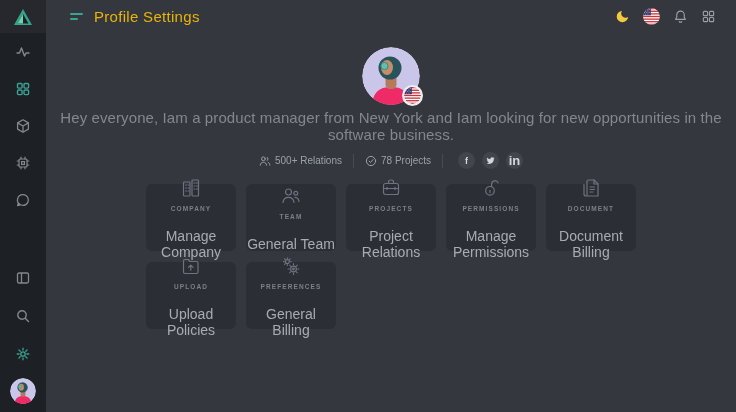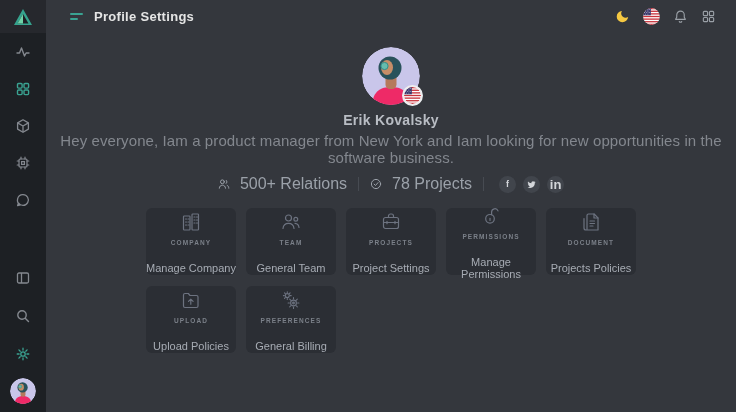--- a/index.html
+++ b/index.html
@@ -27,58 +27,58 @@
   .side-avatar { width:26px; height:26px; border-radius:50%; overflow:hidden; cursor:pointer; margin-top:-6px; }
   
   .topbar {
     position:absolute; left:46px; top:0; right:0; height:33px;
     display:flex; align-items:center; padding:0 20px 0 24px;
   }
   .hamburger { display:flex; flex-direction:column; gap:3px; cursor:pointer; margin-right:11px; }
   .hamburger i { display:block; height:2px; border-radius:1px; background:#3aa392; }
   .hamburger i:nth-child(1){ width:13px; }
   .hamburger i:nth-child(2){ width:8px; }
-  .page-title { font-size:13px; font-weight:bold; color:#e5e5e5; letter-spacing:.3px; }
+  .page-title { font-size:15px; font-weight:normal; color:#eab308; letter-spacing:.3px; }
   .topbar-right { margin-left:auto; display:flex; align-items:center; gap:13px; }
   .topbar-right .tb-icon { width:15px; height:15px; color:#9aa0a7; cursor:pointer; display:flex; }
   .topbar-right .tb-icon svg { width:100%; height:100%; }
   .flag-round { width:17px; height:17px; border-radius:50%; overflow:hidden; cursor:pointer; display:flex; }
   
   .main { position:absolute; left:46px; top:33px; right:0; bottom:0; text-align:center; }
   .avatar-wrap { position:relative; width:58px; height:58px; margin:14px auto 0; }
   .avatar-wrap > svg.person { width:58px; height:58px; border-radius:50%; display:block; }
   .flag-badge {
     position:absolute; right:-3px; bottom:-1px; width:21px; height:21px;
     border-radius:50%; border:2px solid #eceef0; overflow:hidden; background:#fff; display:flex;
   }
   .profile-name { font-size:14px; font-weight:bold; color:#b9bdc4; margin-top:7px; letter-spacing:.3px; }
   .profile-bio { font-size:15px; color:#83878e; margin-top:4px; letter-spacing:.1px; }
   .stats-row { display:flex; align-items:center; justify-content:center; gap:11px; margin-top:9px; }
-  .stat { display:flex; align-items:center; gap:10px; font-size:16px; color:#9ba1a9; }
+  .stat { display:flex; align-items:center; gap:4px; font-size:10px; color:#9ba1a9; }
   .stat svg { width:12px; height:12px; color:#9ba1a9; }
   .v-div { width:1px; height:14px; background:#474b52; }
   .socials { display:flex; align-items:center; gap:7px; margin-left:4px; }
   .social-btn {
     width:17px; height:17px; border-radius:50%; background:#41454c; cursor:pointer;
     display:flex; align-items:center; justify-content:center;
     color:#d3d6da; font-size:9px; font-weight:bold;
   }
   .social-btn svg { width:9px; height:9px; fill:#d3d6da; }
   
   .cards-grid {
     width:490px; margin:15px auto 0;
     display:grid; grid-template-columns:repeat(5, 90px); gap:11px 10px;
   }
   .card {
     height:67px; background:#2b2e34; border-radius:6px; cursor:pointer;
     display:flex; flex-direction:column; align-items:center; justify-content:center;
   }
   .card svg { width:24px; height:24px; color:#6d7380; flex:none; }
   .card-label { font-size:6.5px; font-weight:bold; letter-spacing:1.1px; color:#7b8089; margin-top:5px; }
-  .card-sub { font-size:11px; color:#a7acb4; margin-top:16px;text-align:center; }
+  .card-sub { font-size:14px; color:#a7acb4; margin-top:16px;text-align:center; }
 </style>
 </head>
 <body>
 
 <svg width="0" height="0" style="position:absolute">
   <defs>
     <clipPath id="flagclip">
         <circle cx="10" cy="10" r="10"></circle>
       </clipPath>
     <symbol id="sym-usflag" viewBox="0 0 20 20">
@@ -230,21 +230,20 @@
     <svg class="person" viewBox="0 0 58 58">
         <use href="#sym-person"></use>
       </svg>
     <span class="flag-badge">
       <svg width="17" height="17" viewBox="0 0 20 20">
           <use href="#sym-usflag"></use>
         </svg>
     </span>
   </div>
 
-  <div class="profile-name">Erik Kovalsky</div>
   <div class="profile-bio">Hey everyone, Iam a product manager from New York and Iam looking for new opportunities in the software business.</div>
 
   <div class="stats-row">
     <span class="stat">
       <svg viewBox="0 0 12 12" fill="none" stroke="currentColor" stroke-width="1" stroke-linecap="round">
         <circle cx="4.4" cy="3.8" r="1.9"></circle>
         <path d="M1.3 10.2c0-1.8 1.4-3 3.1-3s3.1 1.2 3.1 3"></path>
         <path d="M8.2 2.3a1.9 1.9 0 0 1 0 3.2M9.2 7.4c1 .4 1.6 1.4 1.6 2.8"></path>
       </svg>
       <span>500+ Relations</span>
@@ -292,42 +291,42 @@
       <span class="card-sub">General Team</span>
     </div>
 
     <div class="card">
       <svg viewBox="0 0 24 24" fill="none" stroke="currentColor" stroke-width="1.2" stroke-linecap="round" stroke-linejoin="round">
         <rect x="4.5" y="7.5" width="15" height="11" rx="2"></rect>
         <path d="M9.5 7.5V6a2 2 0 0 1 2-2h1a2 2 0 0 1 2 2v1.5"></path>
         <path d="M4.5 12.5h15M8 11.3v2.4M16 11.3v2.4"></path>
       </svg>
       <span class="card-label">PROJECTS</span>
-      <span class="card-sub">Project Settings</span>
+      <span class="card-sub">Project Relations</span>
     </div>
 
     <div class="card">
       <svg viewBox="0 0 24 24" fill="none" stroke="currentColor" stroke-width="1.2" stroke-linecap="round">
         <circle cx="11" cy="14.8" r="4.3"></circle>
         <path d="M11 14.4v2"></path>
         <path d="M12.6 10.7V8.1a3.3 3.3 0 0 1 6.4-1.2"></path>
       </svg>
       <span class="card-label">PERMISSIONS</span>
       <span class="card-sub">Manage Permissions</span>
     </div>
 
     <div class="card">
       <svg viewBox="0 0 24 24" fill="none" stroke="currentColor" stroke-width="1.2" stroke-linecap="round" stroke-linejoin="round">
         <path d="M8 19.5V5.5A1.5 1.5 0 0 1 9.5 4h5.6L19 7.9v11.6"></path>
         <path d="M15 4v4h4"></path>
         <path d="M11 11h4.5M11 13.5h4.5M11 16h3"></path>
         <path d="M5 8.5V18a2 2 0 0 0 2 2h12"></path>
       </svg>
       <span class="card-label">DOCUMENT</span>
-      <span class="card-sub">Projects Policies</span>
+      <span class="card-sub">Document Billing</span>
     </div>
 
     <div class="card">
       <svg viewBox="0 0 24 24" fill="none" stroke="currentColor" stroke-width="1.2" stroke-linecap="round" stroke-linejoin="round">
         <path d="M4.5 18V7A1.5 1.5 0 0 1 6 5.5h3.3L11 7.5h6.5A1.5 1.5 0 0 1 19 9v9a1.5 1.5 0 0 1-1.5 1.5H6A1.5 1.5 0 0 1 4.5 18z"></path>
         <path d="M11.8 16.2v-5M9.5 13.4l2.3-2.3 2.3 2.3"></path>
       </svg>
       <span class="card-label">UPLOAD</span>
       <span class="card-sub">Upload Policies</span>
     </div>

